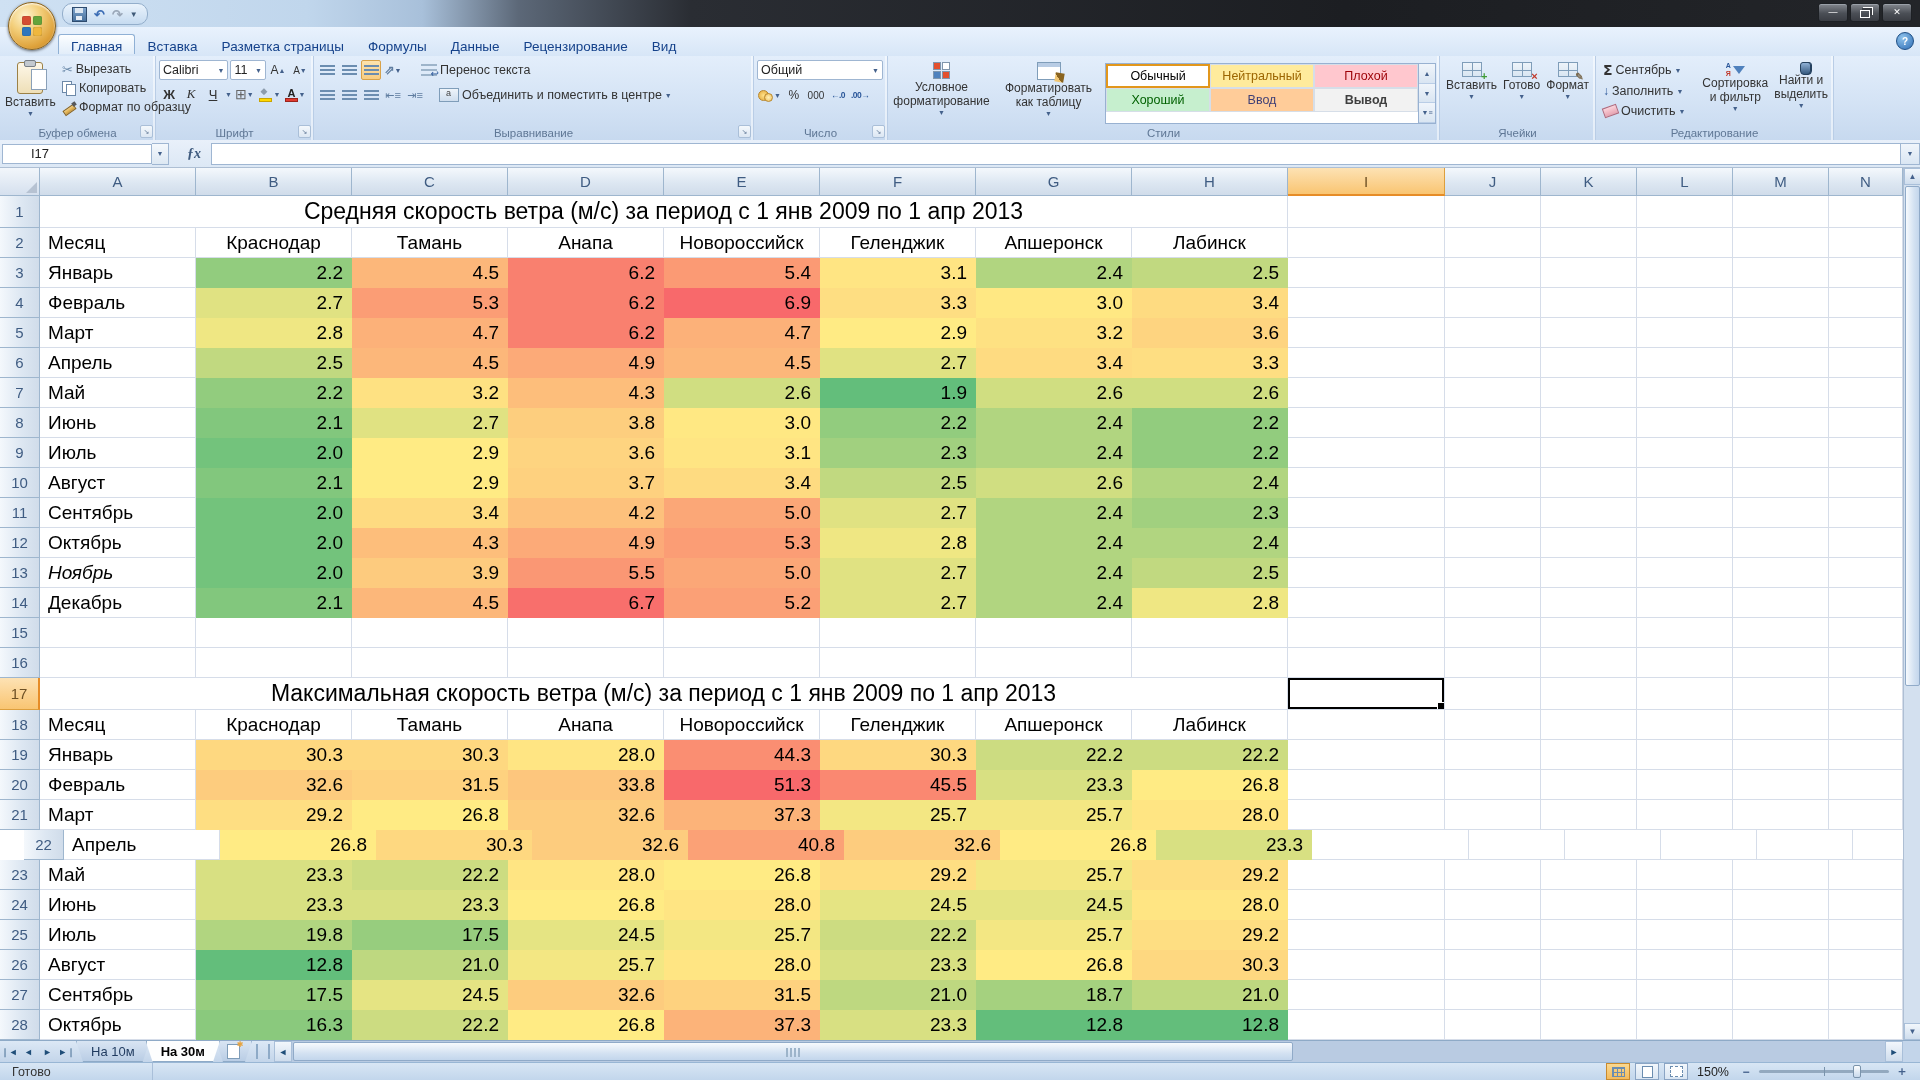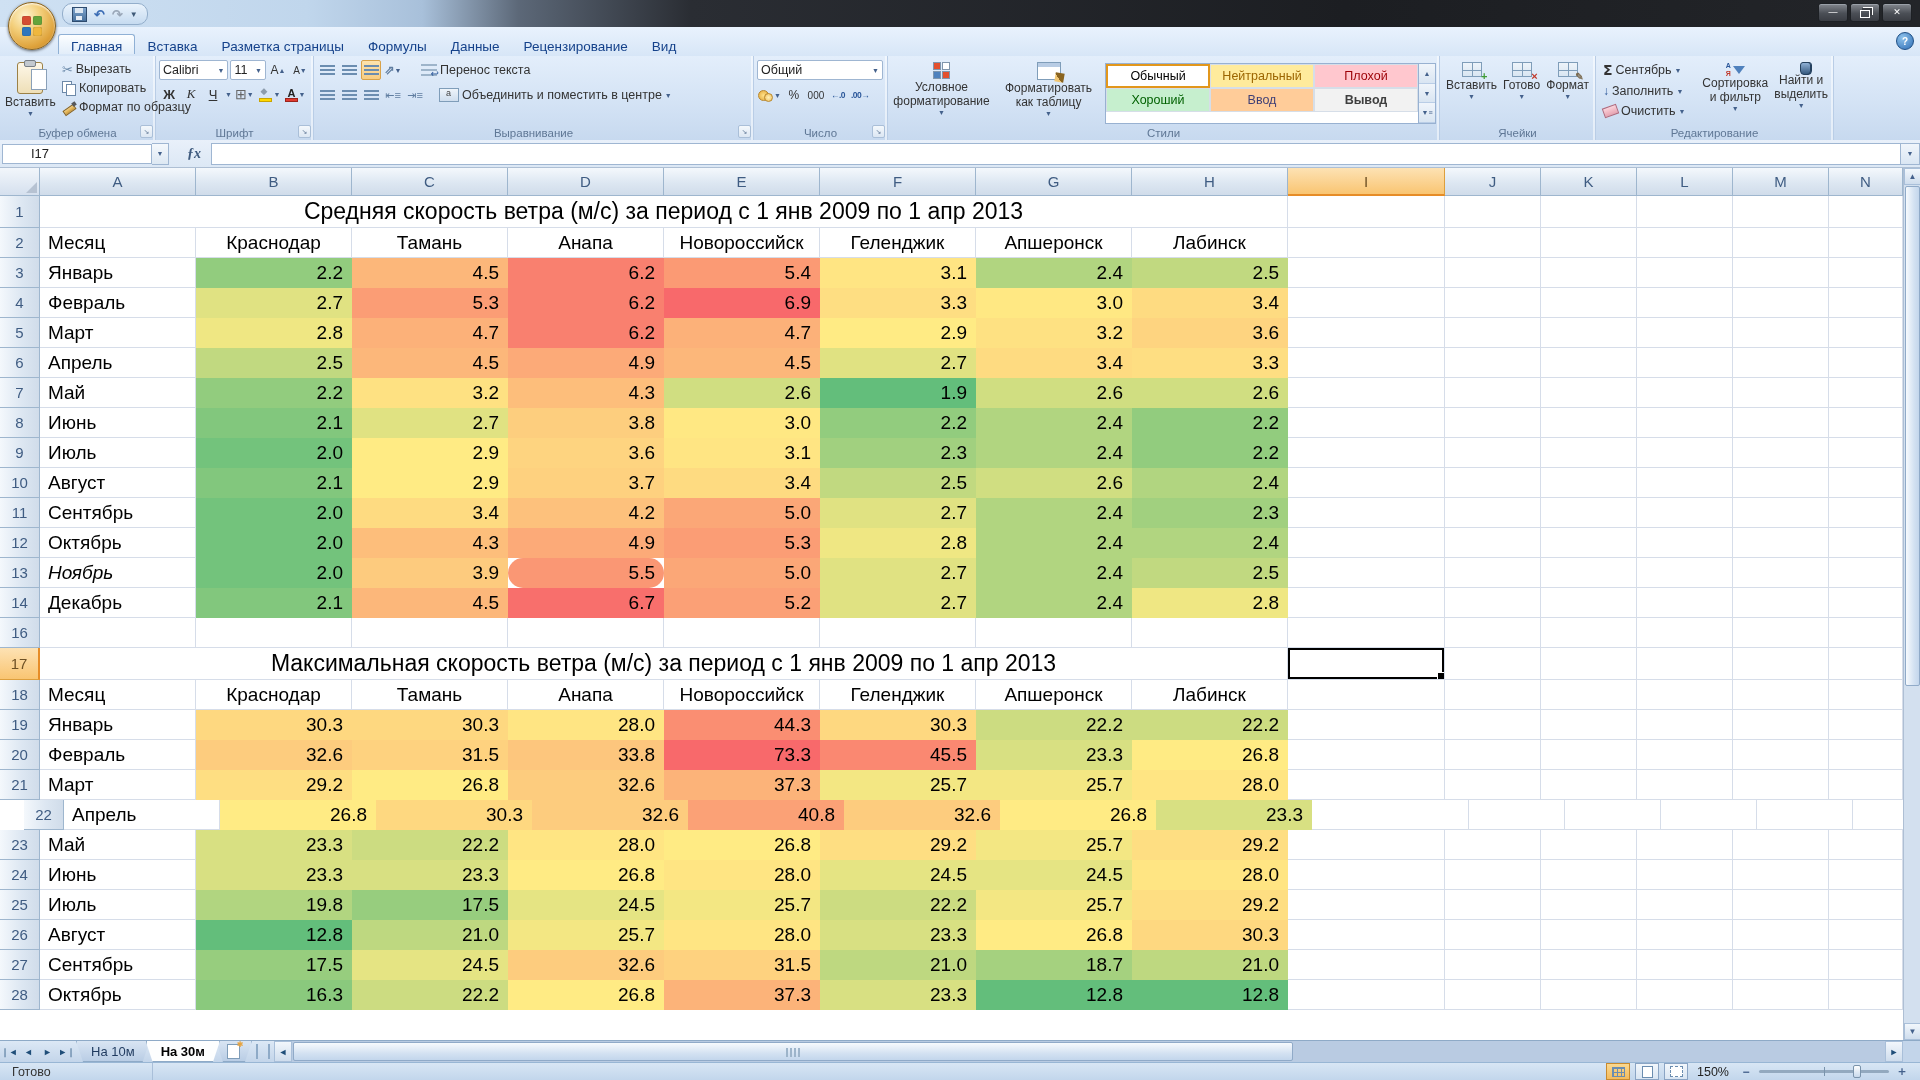--- a/index.html
+++ b/index.html
@@ -685,21 +685,21 @@
       <div class="gcell empty" style="width: 96px;"></div>
       <div class="gcell empty" style="width: 96px;"></div>
       <div class="gcell empty" style="width: 96px;"></div>
       <div class="gcell empty" style="width: 74px;"></div>
     </div>
     <div class="grow" style="height: 30px;">
       <div class="rowhead">13</div>
       <div class="gcell month" style="width: 156px; font-style: italic;">Ноябрь</div>
       <div class="gcell val" style="width: 156px; background: rgb(115, 195, 124);">2.0</div>
       <div class="gcell val" style="width: 156px; background: rgb(253, 203, 126);">3.9</div>
-      <div class="gcell val" style="width: 156px; background: rgb(250, 151, 116); border-radius: 15px;">5.5</div>
+      <div class="gcell val" style="width: 156px; background: rgb(250, 151, 116);">5.5</div>
       <div class="gcell val" style="width: 156px; background: rgb(251, 167, 119);">5.0</div>
       <div class="gcell val" style="width: 156px; background: rgb(224, 226, 130);">2.7</div>
       <div class="gcell val" style="width: 156px; background: rgb(177, 213, 128);">2.4</div>
       <div class="gcell val" style="width: 156px; background: rgb(193, 217, 128);">2.5</div>
       <div class="gcell empty" style="width: 157px;"></div>
       <div class="gcell empty" style="width: 96px;"></div>
       <div class="gcell empty" style="width: 96px;"></div>
       <div class="gcell empty" style="width: 96px;"></div>
       <div class="gcell empty" style="width: 96px;"></div>
       <div class="gcell empty" style="width: 74px;"></div>
@@ -715,20 +715,37 @@
       <div class="gcell val" style="width: 156px; background: rgb(177, 213, 128);">2.4</div>
       <div class="gcell val" style="width: 156px; background: rgb(239, 231, 131);">2.8</div>
       <div class="gcell empty" style="width: 157px;"></div>
       <div class="gcell empty" style="width: 96px;"></div>
       <div class="gcell empty" style="width: 96px;"></div>
       <div class="gcell empty" style="width: 96px;"></div>
       <div class="gcell empty" style="width: 96px;"></div>
       <div class="gcell empty" style="width: 74px;"></div>
     </div>
     <div class="grow" style="height: 30px;">
+      <div class="rowhead">15</div>
+      <div class="gcell empty" style="width: 156px;"></div>
+      <div class="gcell empty" style="width: 156px;"></div>
+      <div class="gcell empty" style="width: 156px;"></div>
+      <div class="gcell empty" style="width: 156px;"></div>
+      <div class="gcell empty" style="width: 156px;"></div>
+      <div class="gcell empty" style="width: 156px;"></div>
+      <div class="gcell empty" style="width: 156px;"></div>
+      <div class="gcell empty" style="width: 156px;"></div>
+      <div class="gcell empty" style="width: 157px;"></div>
+      <div class="gcell empty" style="width: 96px;"></div>
+      <div class="gcell empty" style="width: 96px;"></div>
+      <div class="gcell empty" style="width: 96px;"></div>
+      <div class="gcell empty" style="width: 96px;"></div>
+      <div class="gcell empty" style="width: 74px;"></div>
+    </div>
+    <div class="grow" style="height: 30px;">
       <div class="rowhead">16</div>
       <div class="gcell empty" style="width: 156px;"></div>
       <div class="gcell empty" style="width: 156px;"></div>
       <div class="gcell empty" style="width: 156px;"></div>
       <div class="gcell empty" style="width: 156px;"></div>
       <div class="gcell empty" style="width: 156px;"></div>
       <div class="gcell empty" style="width: 156px;"></div>
       <div class="gcell empty" style="width: 156px;"></div>
       <div class="gcell empty" style="width: 156px;"></div>
       <div class="gcell empty" style="width: 157px;"></div>
@@ -781,21 +798,21 @@
       <div class="gcell empty" style="width: 96px;"></div>
       <div class="gcell empty" style="width: 96px;"></div>
       <div class="gcell empty" style="width: 74px;"></div>
     </div>
     <div class="grow" style="height: 30px;">
       <div class="rowhead">20</div>
       <div class="gcell month" style="width: 156px;">Февраль</div>
       <div class="gcell val" style="width: 156px; background: rgb(253, 204, 126);">32.6</div>
       <div class="gcell val" style="width: 156px; background: rgb(254, 210, 127);">31.5</div>
       <div class="gcell val" style="width: 156px; background: rgb(253, 198, 125);">33.8</div>
-      <div class="gcell val" style="width: 156px; background: rgb(248, 105, 107);">73.3</div>
+      <div class="gcell val" style="width: 156px; background: rgb(248, 105, 107);">51.3</div>
       <div class="gcell val" style="width: 156px; background: rgb(250, 136, 113);">45.5</div>
       <div class="gcell val" style="width: 156px; background: rgb(216, 224, 130);">23.3</div>
       <div class="gcell val" style="width: 156px; background: rgb(255, 235, 132);">26.8</div>
       <div class="gcell empty" style="width: 157px;"></div>
       <div class="gcell empty" style="width: 96px;"></div>
       <div class="gcell empty" style="width: 96px;"></div>
       <div class="gcell empty" style="width: 96px;"></div>
       <div class="gcell empty" style="width: 96px;"></div>
       <div class="gcell empty" style="width: 74px;"></div>
     </div>

